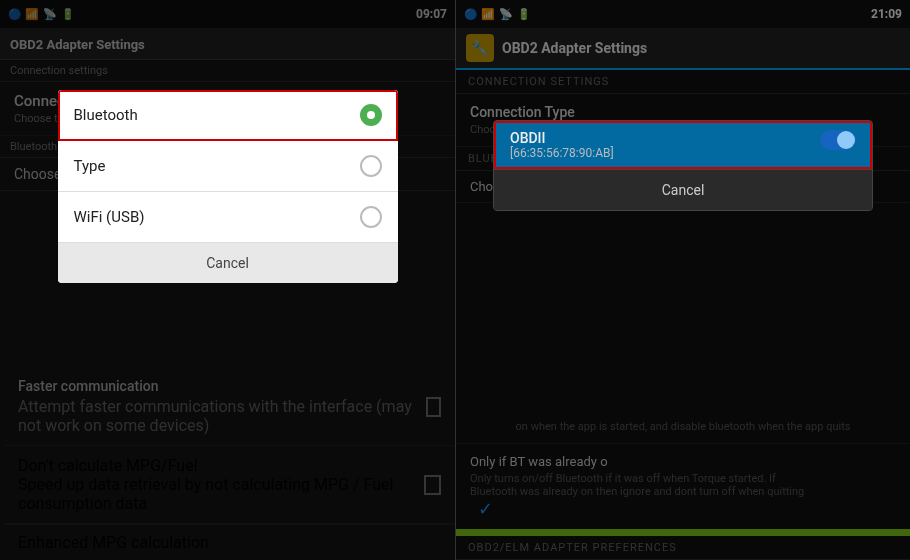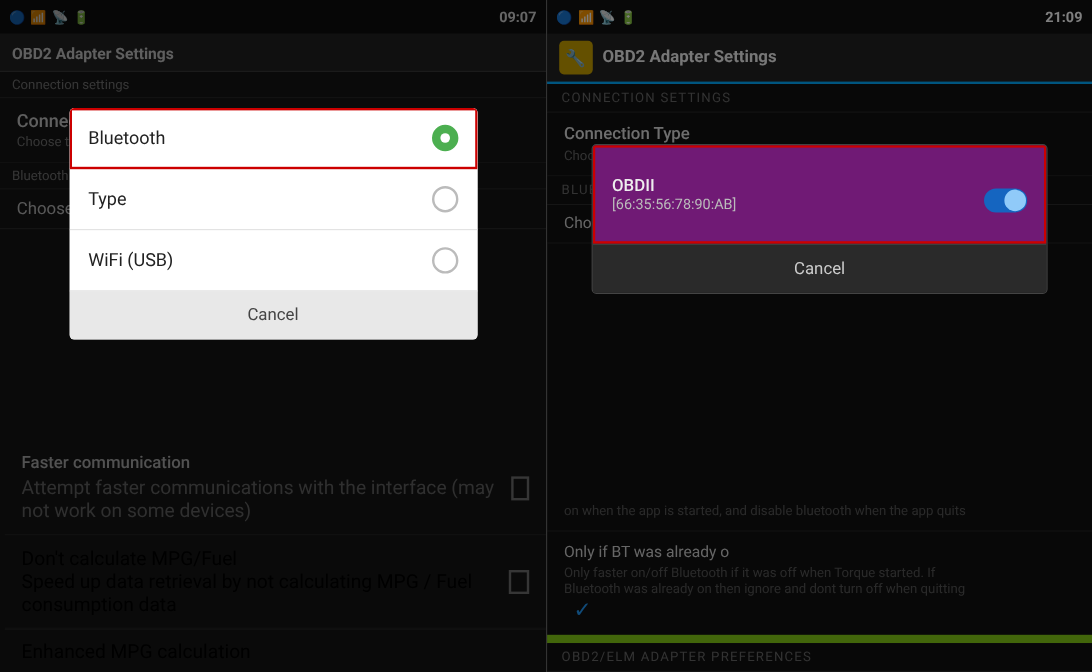--- a/index.html
+++ b/index.html
@@ -280,24 +280,24 @@
     .right-dialog-box {
       background: #1a1a1a;
       width: 380px;
       border-radius: 4px;
       overflow: hidden;
       border: 1px solid #444;
     }
 
     .right-dialog-option {
       display: flex;
-      align-items: flex-end;
+      align-items: flex-start;
       justify-content: space-between;
-      padding: 26px 16px;
-      background: #701a75;
+      padding: 9px 16px;
+      background: #0369a1;
       outline: 2px solid #cc0000;
       outline-offset: -2px;
     }
 
     .right-dialog-option-text {
       color: #eee;
       font-size: 14px;
       font-weight: 500;
     }
     .right-dialog-option-sub {
@@ -331,20 +331,21 @@
       color: #ccc;
       font-size: 14px;
       cursor: pointer;
       border-top: 1px solid #444;
     }
 
     
     .r-below-item {
       padding: 10px 14px;
       border-bottom: 1px solid #222;
+      text-align: center;
     }
     .r-below-item .rb-desc {
       color: #555;
       font-size: 11px;
       margin-top: 3px;
     }
     .r-below-row {
       display: flex;
       align-items: flex-start;
       justify-content: flex-end;
@@ -500,21 +501,21 @@
     </div>
   </div>
 
   <div style="position:absolute;bottom:0;left:0;right:0;z-index:5;">
     <div class="r-below-item">
       <div class="rb-desc">on when the app is started, and disable bluetooth when the app quits</div>
     </div>
     <div class="r-below-row">
       <div class="r-below-text">
         <div class="rb-title2">Only if BT was already o</div>
-        <div class="rb-desc2">Only faster on/off Bluetooth if it was off when Torque started. If Bluetooth was already on then ignore and dont turn off when quitting</div>
+        <div class="rb-desc2">Only turns on/off Bluetooth if it was off when Torque started. If Bluetooth was already on then ignore and dont turn off when quitting</div>
       </div>
       <span class="checkmark-blue">✓</span>
     </div>
     <div class="right-section-label">
       <span>OBD2/ELM ADAPTER PREFERENCES</span>
     </div>
   </div>
 </div>
 
 </body></html>

